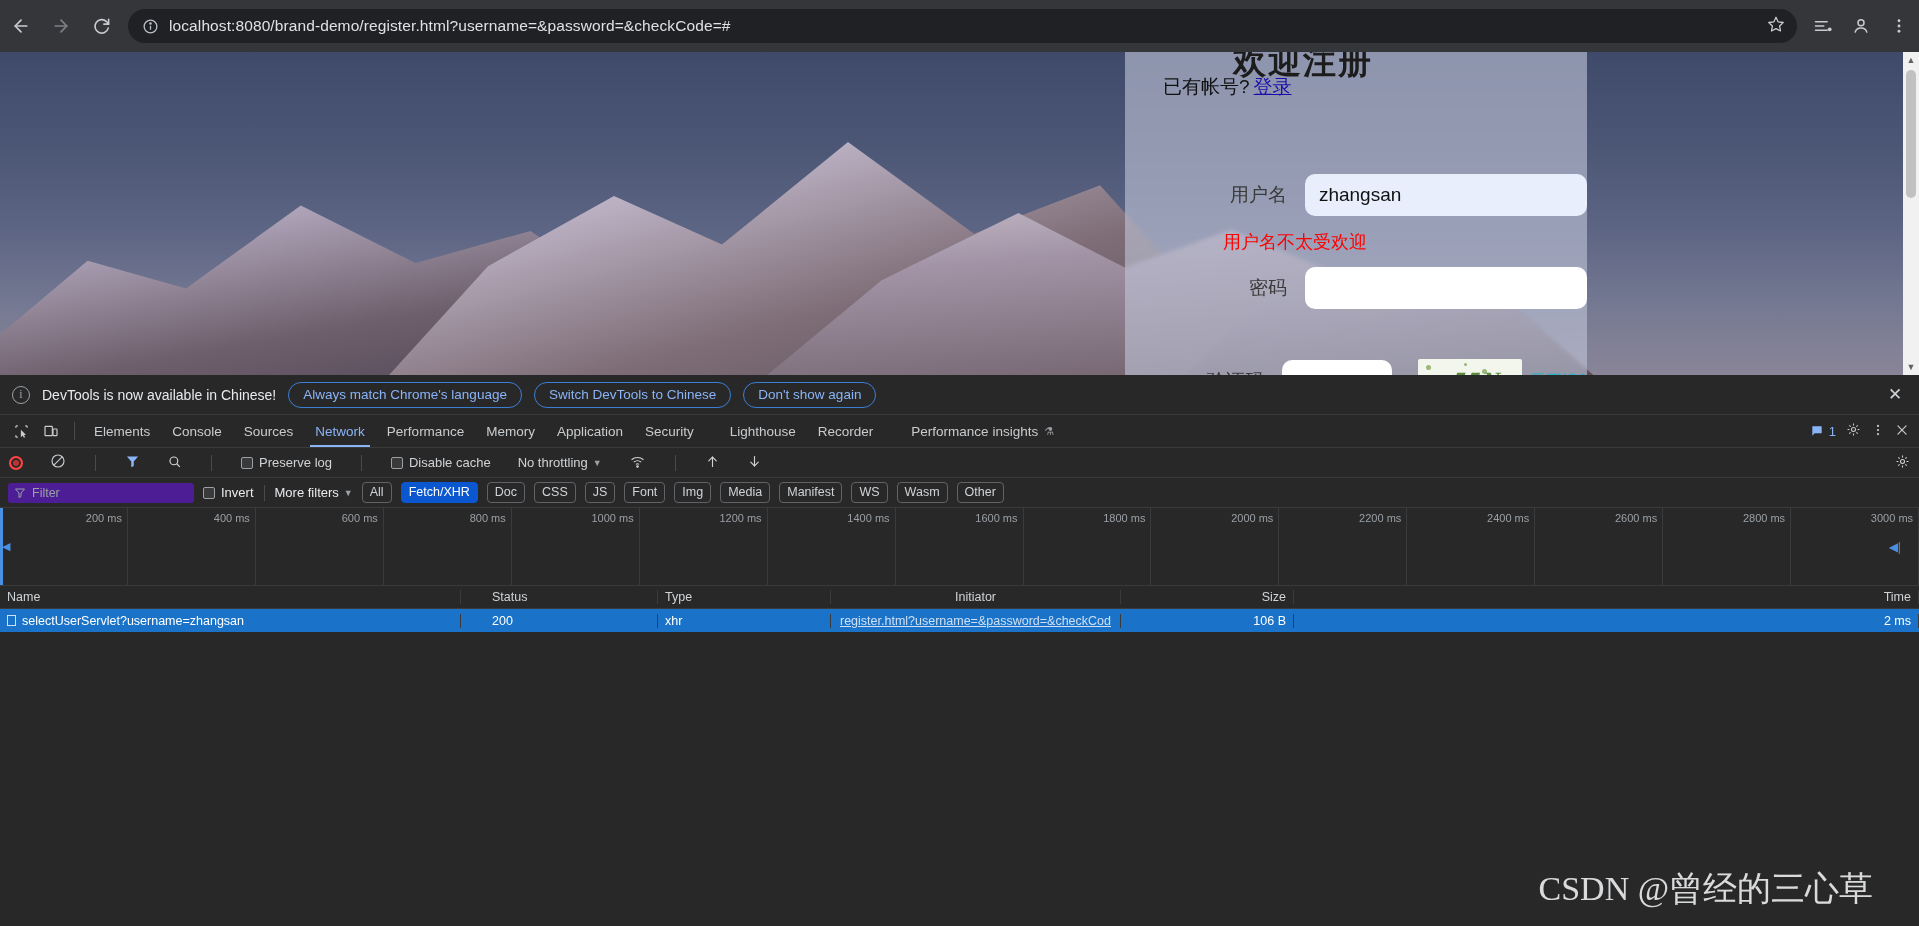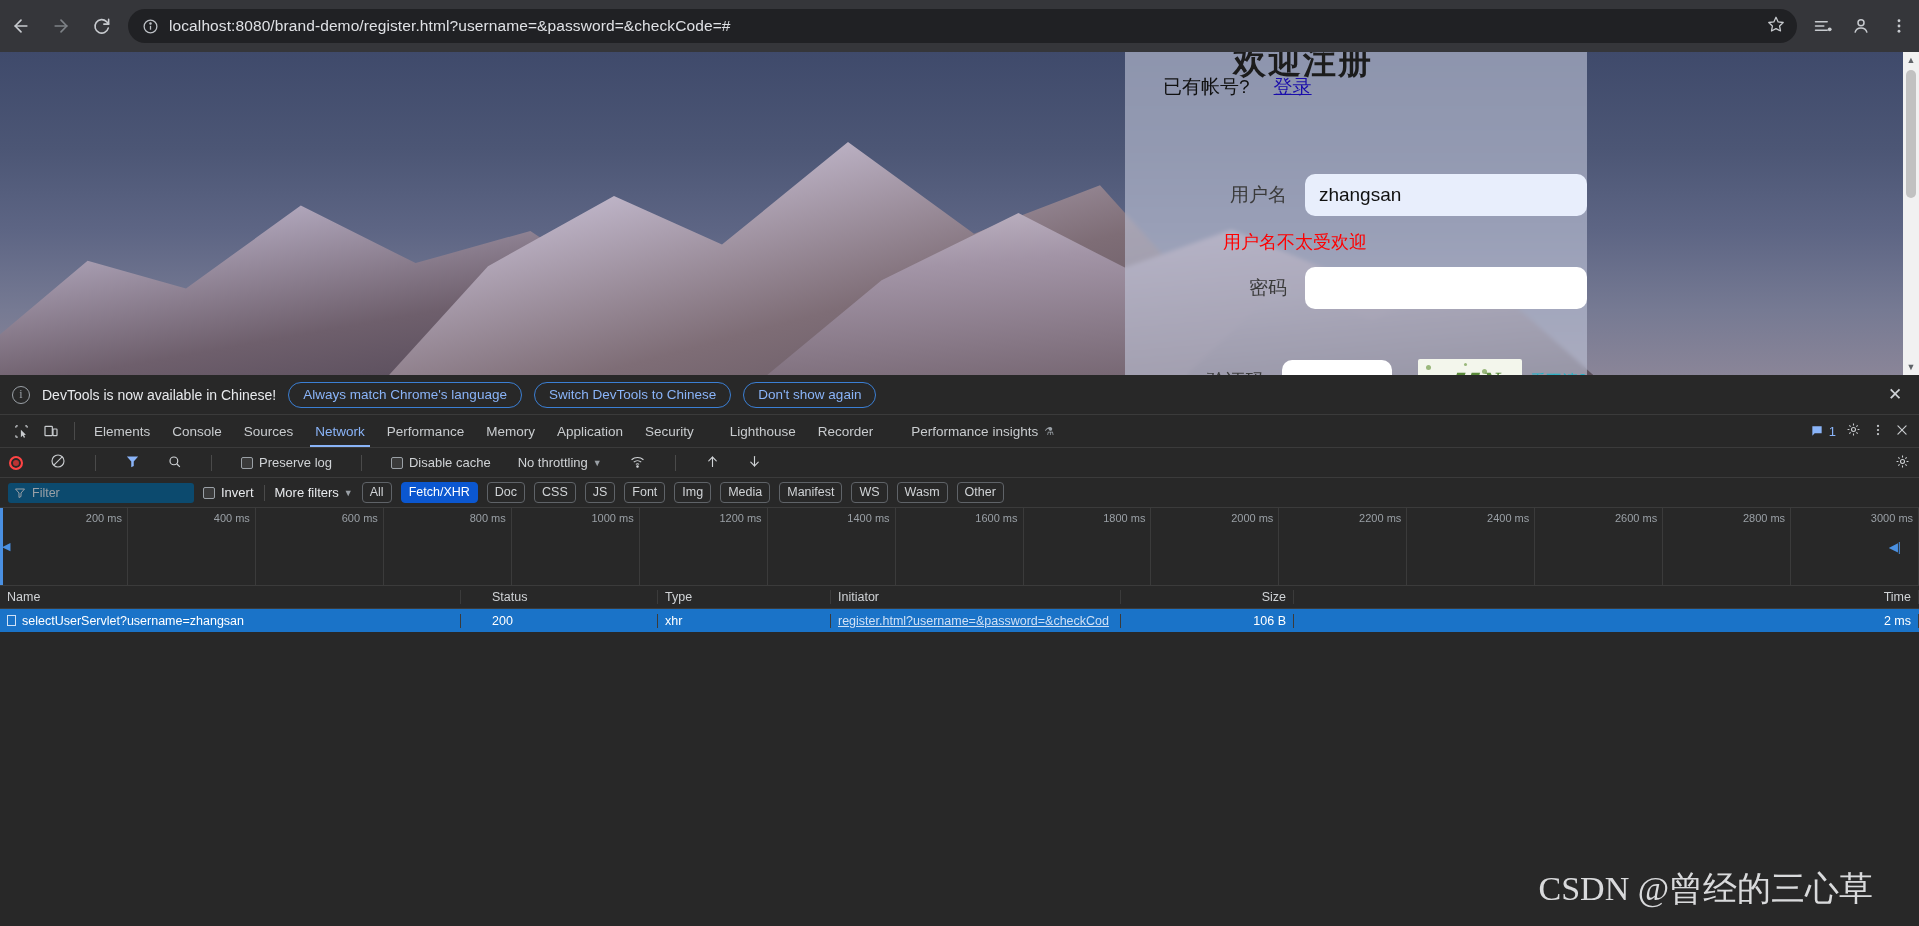--- a/index.html
+++ b/index.html
@@ -78,21 +78,21 @@
   }
   .reg-title {
     position: absolute; left: 108px; top: -12px; font-size: 33px; font-weight: 700;
     color: #1c1c1c; letter-spacing: 2px; white-space: nowrap;
   }
   .reg-haveacct {
     position: absolute; left: 38px; top: 22px; font-size: 19px; color: #111;
     white-space: nowrap;
   }
   .reg-haveacct .login-link {
-    color: #1a0dab; margin-left: 24px;
+    color: #1a0dab; margin-left: 4px;
   }
   .form-row {
     position: absolute; left: 0; width: 100%; display: flex; align-items: center;
   }
   .form-label {
     width: 190px; text-align: right; padding-right: 18px; font-size: 19px;
     color: #3b3b3b;
   }
   .form-input {
     width: 298px; height: 42px; border: none; border-radius: 10px;
@@ -205,21 +205,21 @@
   }
   .throttle { display: flex; align-items: center; gap: 5px; font-size: 13px; }
   .caret { font-size: 9px; color: #9aa0a6; }
   .net-toolbar .spacer { flex: 1 1 auto; }
 
   .filter-bar {
     height: 30px; display: flex; align-items: center; gap: 9px; padding: 0 8px;
     border-bottom: 1px solid #3b3b3b;
   }
   .filter-input {
-    width: 186px; height: 20px; background: #0c4a6e; border-radius: 3px;
+    width: 186px; height: 20px; background: #4c1d95; border-radius: 3px;
     display: flex; align-items: center; padding: 0 6px; gap: 6px;
     color: #9aa0a6; font-size: 12.5px;
   }
   .chip {
     border: 1px solid #5f6368; border-radius: 4px; padding: 1px 7px;
     font-size: 12.5px; color: #d0d3d6; white-space: nowrap; line-height: 17px;
   }
   .chip.active { background: #0b57d0; border-color: #0b57d0; color: #fff; }
 
   .timeline {
@@ -245,21 +245,21 @@
     display: flex; height: 23px; align-items: center; border-bottom: 1px solid #3b3b3b;
     background: #282828; font-size: 12.5px; color: #d0d3d6;
   }
   .nt-head > div, .nt-row > div {
     padding: 0 7px; border-right: 1px solid #3b3b3b; overflow: hidden;
     white-space: nowrap; text-overflow: ellipsis;
   }
   .c-name { width: 461px; flex: 0 0 auto; }
   .c-status { width: 173px; flex: 0 0 auto; margin-left: 24px; }
   .c-type { width: 173px; flex: 0 0 auto; }
-  .c-init { width: 290px; flex: 0 0 auto; }
+  .c-init { width: 290px; flex: 0 0 auto; text-align: center; }
   .c-size { width: 173px; flex: 0 0 auto; text-align: right; }
   .c-time { flex: 1 1 auto; text-align: right; }
   .nt-row {
     display: flex; height: 23px; align-items: center; font-size: 12.5px;
     background: #1a73c8; color: #fff;
   }
   .nt-row .doc-ico {
     display: inline-block; width: 9px; height: 11px; border: 1px solid #cfe0f5;
     margin-right: 6px; vertical-align: -1px; background: transparent;
   }

